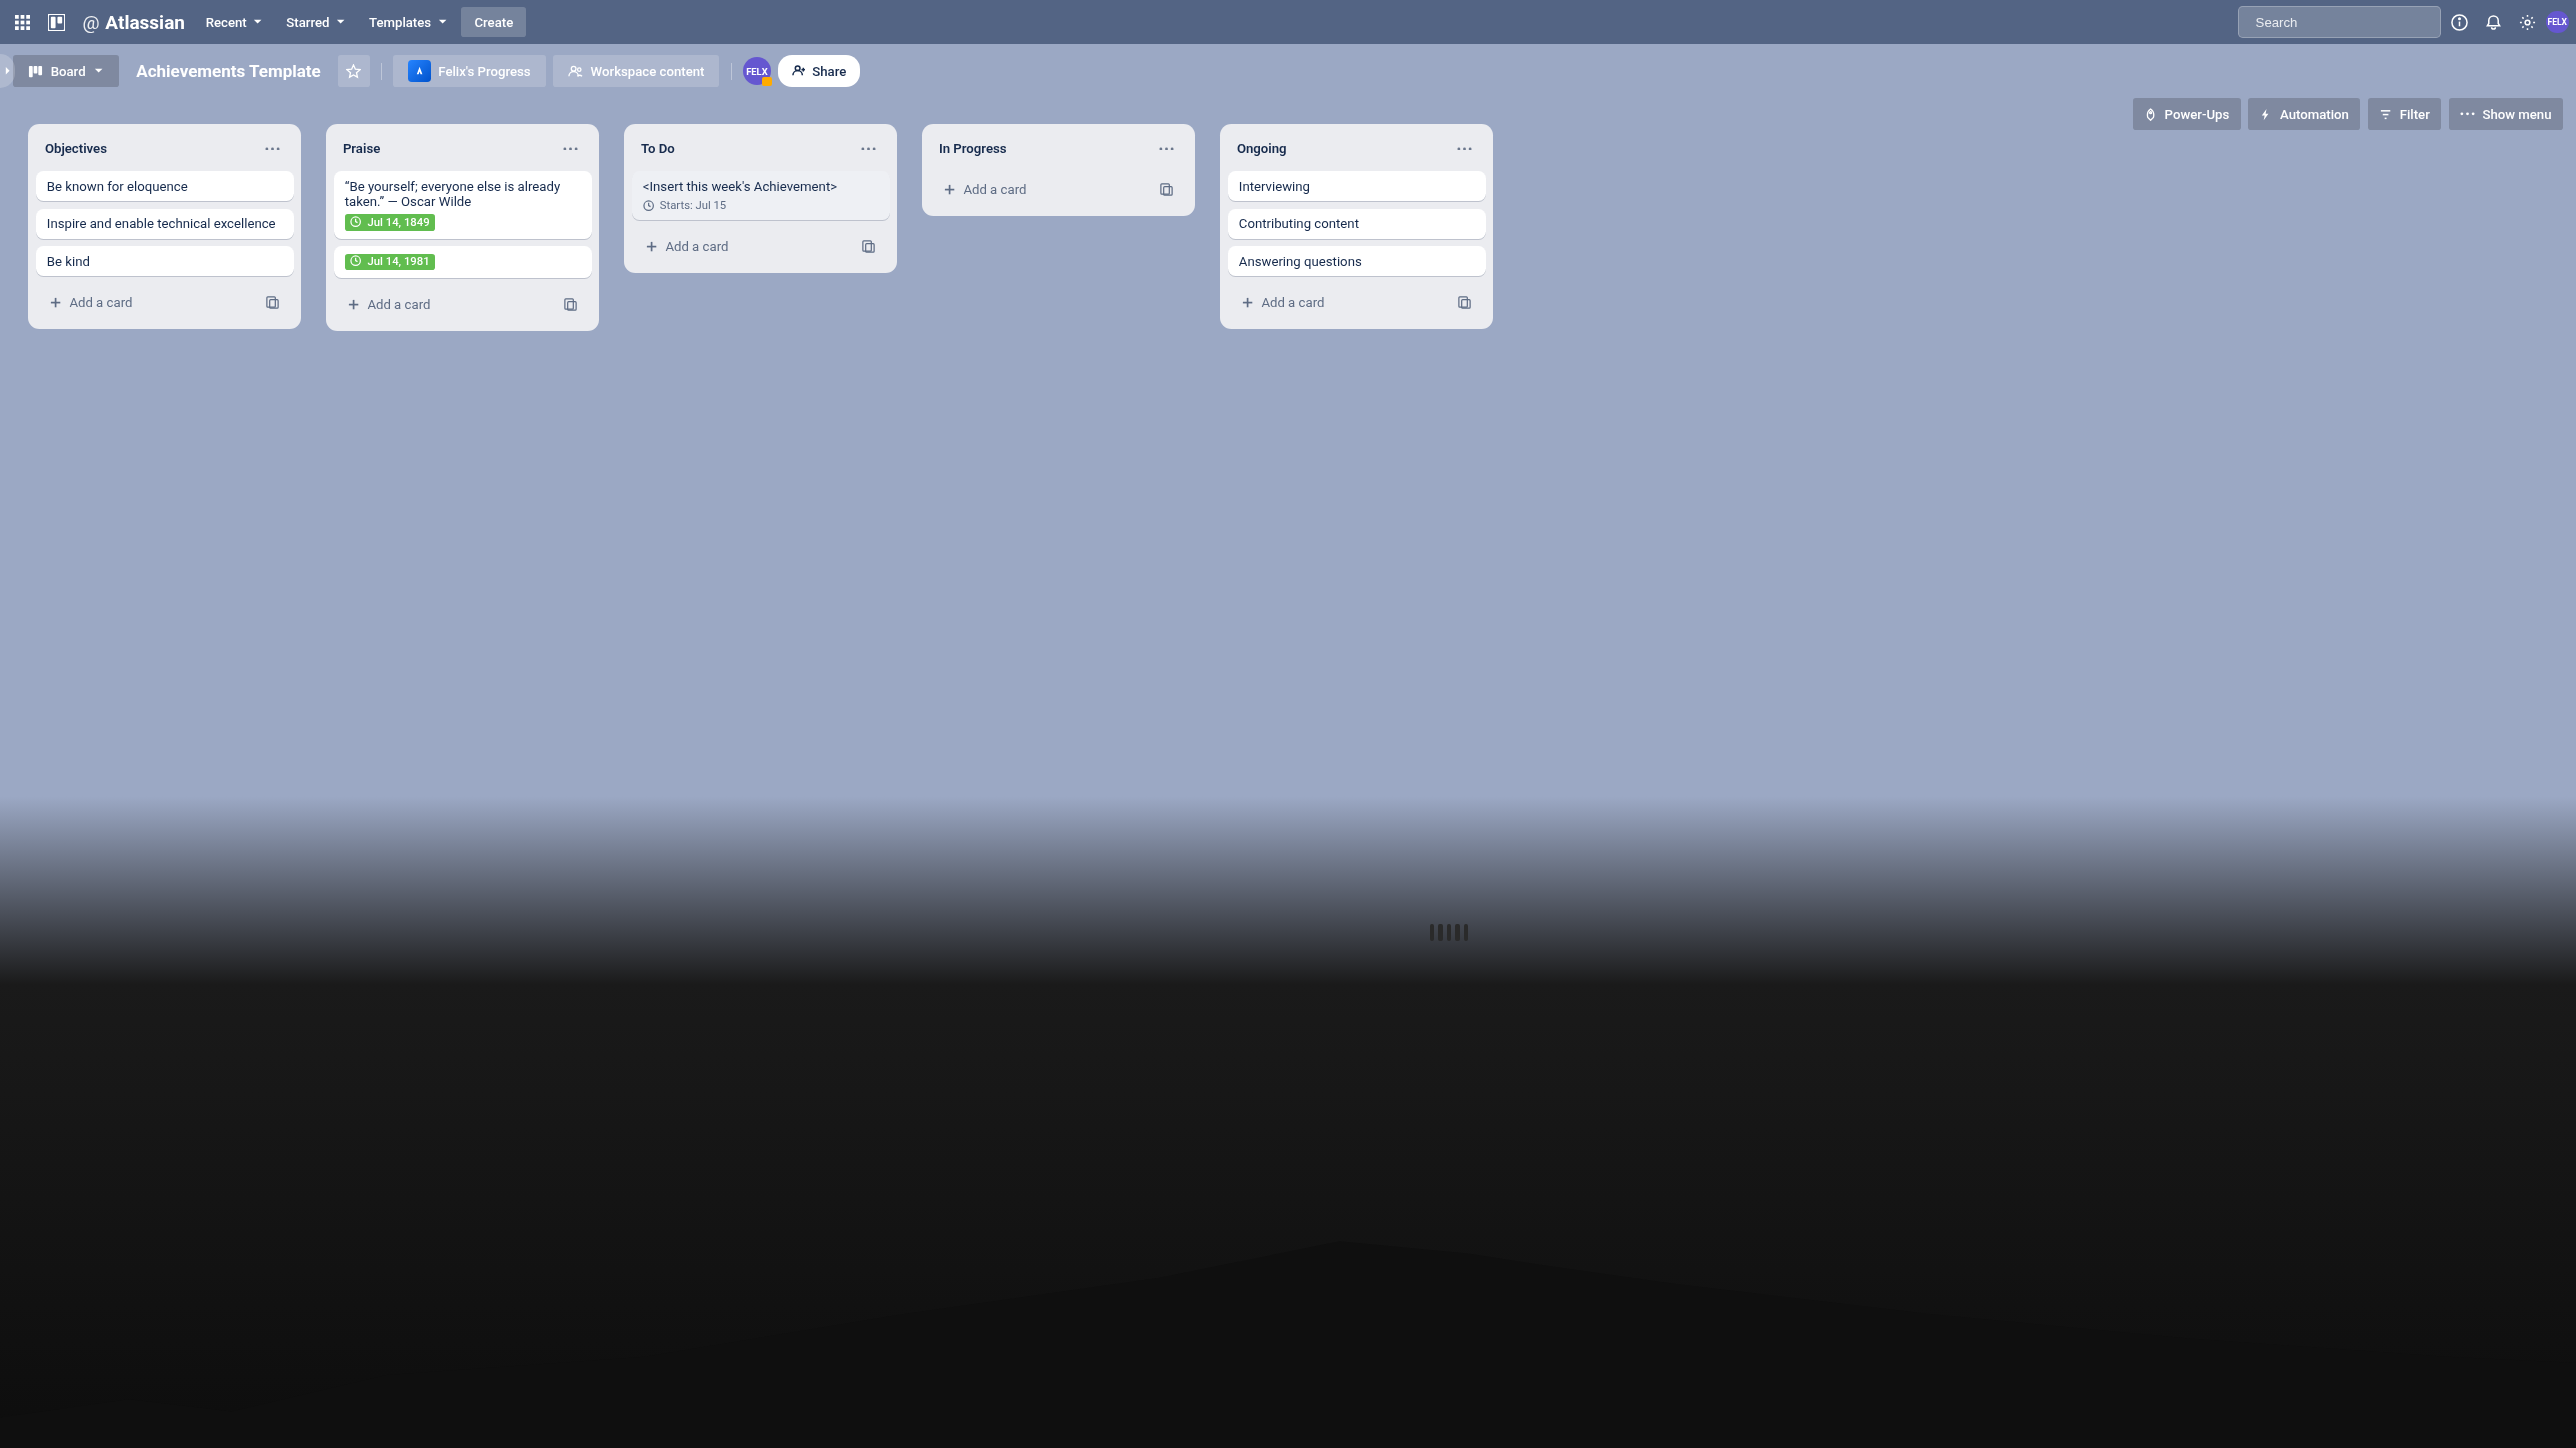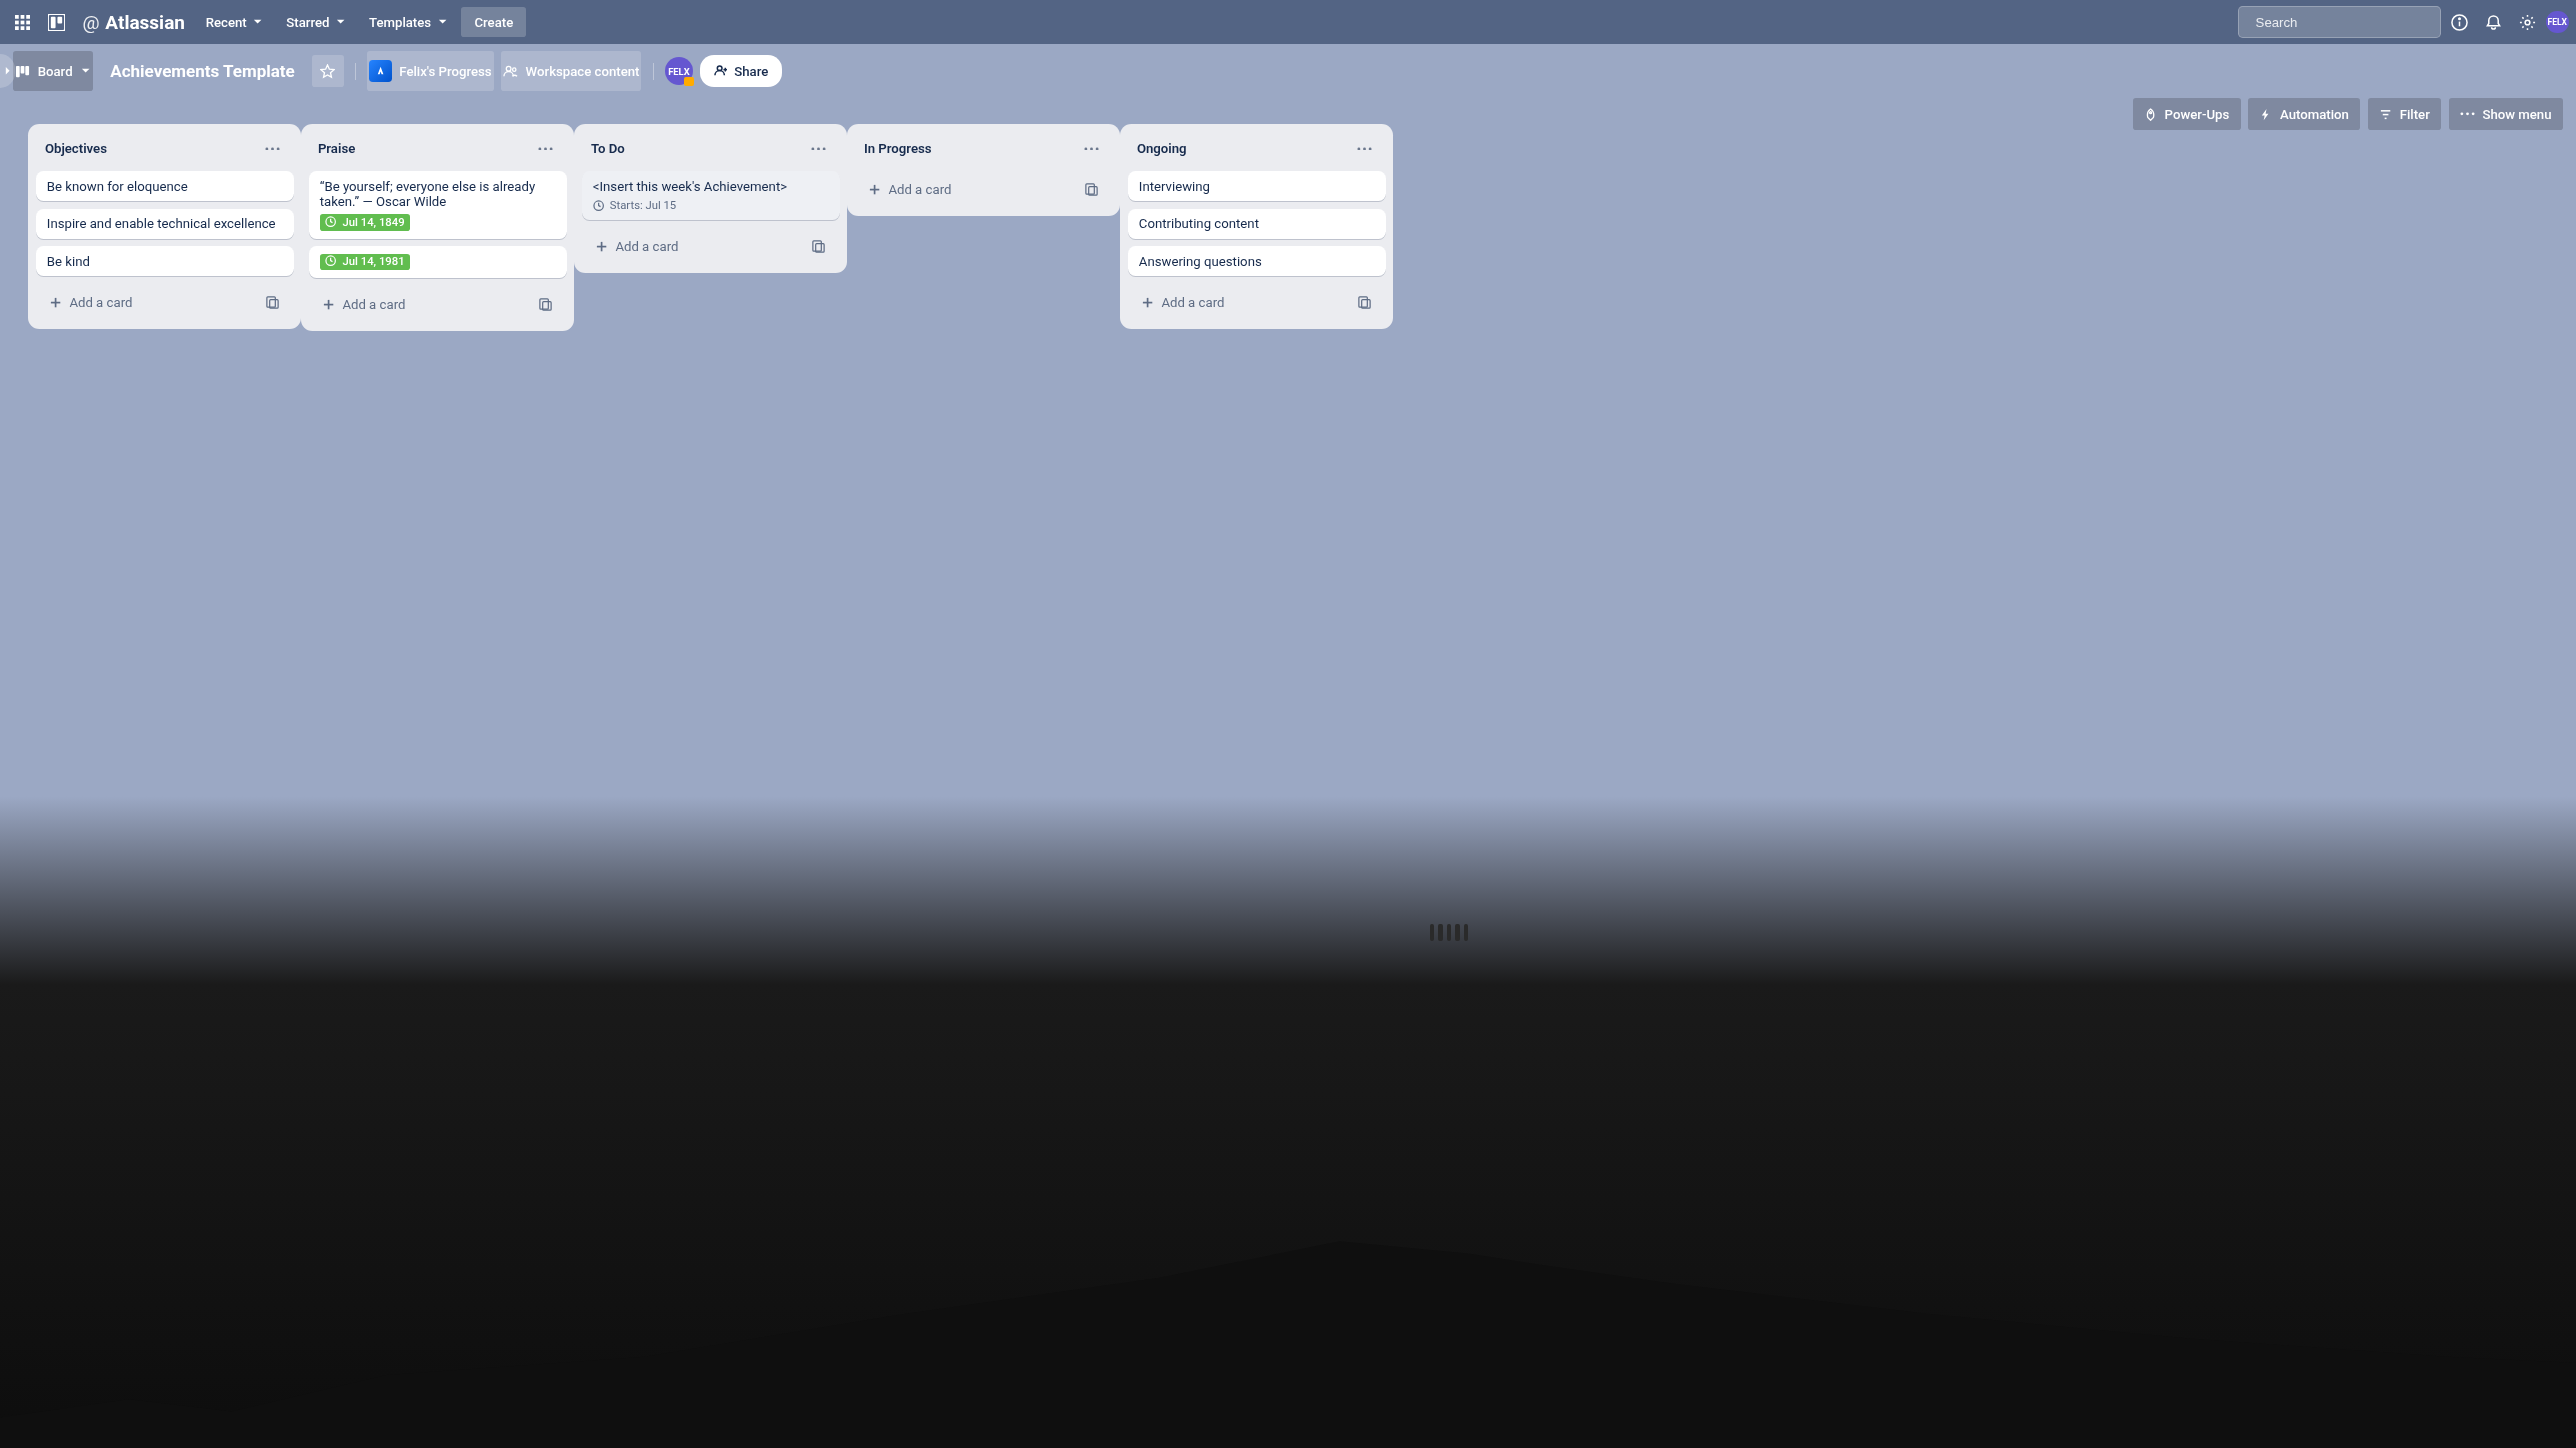--- a/index.html
+++ b/index.html
@@ -94,21 +94,21 @@
     left: 0;
     top: 54px;
     width: 15px; height: 34px;
     background: rgba(255,255,255,0.2);
     border-radius: 0 17px 17px 0;
     display: flex; align-items: center; justify-content: center;
     color: #fff; cursor: pointer;
     z-index: 11;
   }
   .pill-btn {
-    height: 40px; padding: 0 2px;
+    height: 32px; padding: 0 15px;
     background: rgba(0,0,0,0.18);
     color: #fff; font-size: 13.2px; font-weight: 500;
     border-radius: 2.8px; cursor: pointer;
     display: flex; align-items: center; gap: 7.5px;
   }
   .pill-btn.light { background: rgba(255,255,255,0.18); }
   .board-title {
     color: #fff; font-size: 17px; font-weight: 700;
     padding: 0 9.4px;
   }
@@ -161,21 +161,21 @@
     border-radius: 2.8px; cursor: pointer;
     display: flex; align-items: center; gap: 7.5px;
   }
 
   
   .board {
     position: absolute;
     top: 124px; left: 0; right: 0; bottom: 0;
     padding: 0 13.2px 13.2px 28px;
     display: flex;
-    gap: 0;
+    gap: 25px;
     align-items: flex-start;
     overflow-x: auto;
     z-index: 5;
   }
   .list {
     width: 273px;
     flex-shrink: 0;
     background: #ebecf0;
     border-radius: 11.3px;
     padding: 9.4px 7.5px 7.5px 7.5px;

